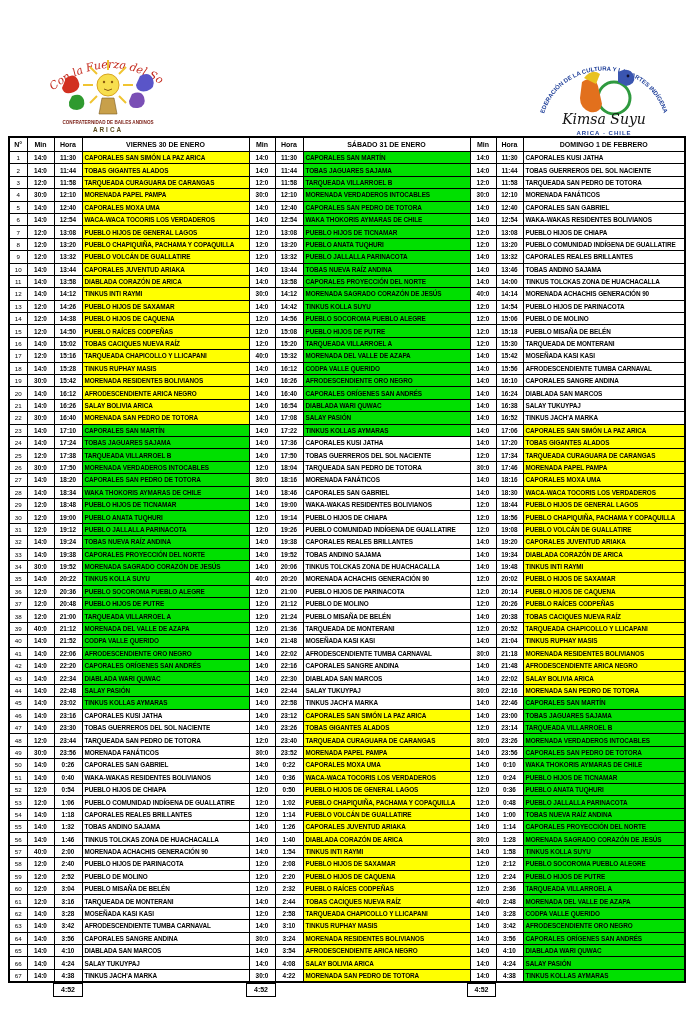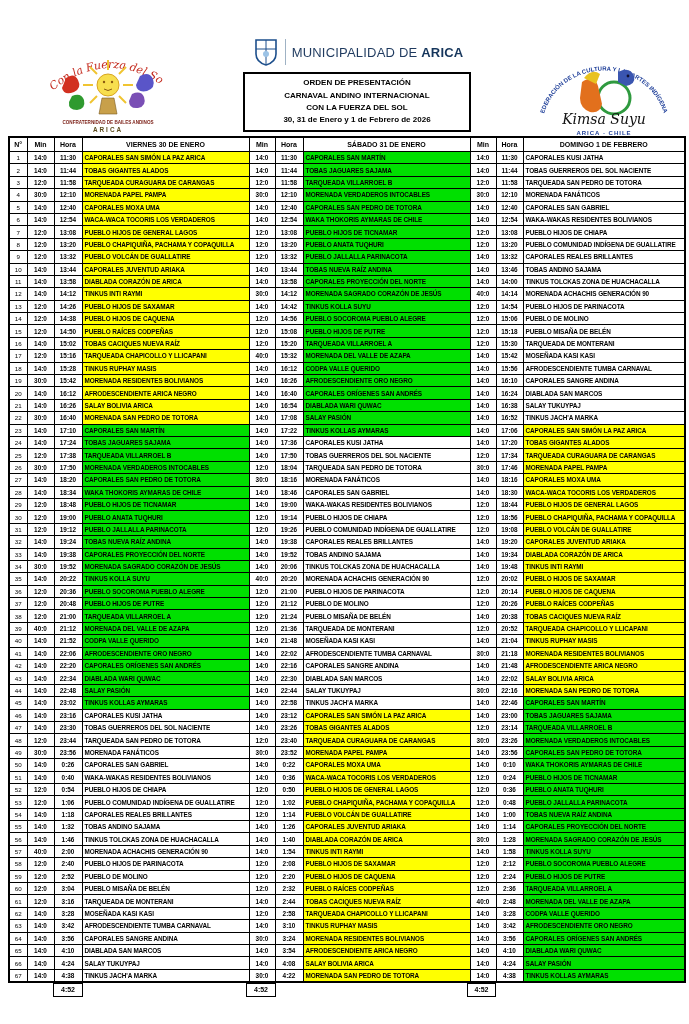--- a/index.html
+++ b/index.html
@@ -75,40 +75,21 @@
         <path d="M 44,48 q 9,-4 12,4 q 2,9 -7,10 q -9,0 -8,-8 z" fill="#2f9a2f"></path>
         <path d="M 112,28 q 9,-5 13,3 q 3,9 -6,12 q -10,2 -11,-6 z" fill="#5a55c8"></path>
         <path d="M 104,46 q 9,-4 12,3 q 3,9 -6,11 q -9,1 -9,-7 z" fill="#7a4fb5"></path>
         <path d="M 74,50 l 12,0 l 3,16 l -18,0 z" fill="#c8a04a" stroke="#7a5a20" stroke-width="0.6"></path>
       </g>
       <text x="80" y="76" text-anchor="middle" font-size="4.6" fill="#7a1d14" font-weight="bold">CONFRATERNIDAD DE BAILES ANDINOS</text>
       <text x="80" y="84" text-anchor="middle" font-size="6.4" fill="#5a4a1a" font-weight="bold" letter-spacing="2">ARICA</text>
     </svg>
   </div>
 
-  <div class="center-brand">
-    <svg width="26" height="30" viewBox="0 0 26 30">
-      <path d="M 3,3 h 20 v 14 q 0,8 -10,11 q -10,-3 -10,-11 z" fill="#ffffff" stroke="#1d4f8c" stroke-width="1.6"></path>
-      <line x1="3" y1="12" x2="23" y2="12" stroke="#1d4f8c" stroke-width="1"></line>
-      <line x1="13" y1="3" x2="13" y2="27" stroke="#1d4f8c" stroke-width="1"></line>
-      <circle cx="13" cy="17" r="3" fill="#9cc3e6"></circle>
-    </svg>
-    <div class="brand-sep"></div>
-    <div class="brand-text">
-      <span>MUNICIPALIDAD DE</span>
-      <b>ARICA</b>
-    </div>
-  </div>
 
-  <div class="title-box">
-    <div>ORDEN DE PRESENTACIÓN</div>
-    <div>CARNAVAL ANDINO INTERNACIONAL</div>
-    <div>CON LA FUERZA DEL SOL</div>
-    <div>30, 31 de Enero y 1 de Febrero de 2026</div>
-  </div>
 
   <div class="right-logo">
     <svg width="164" height="100" viewBox="0 0 164 100">
       <defs>
           <path id="arcR" d="M 22,72 A 62,58 0 0 1 142,72" fill="none"></path>
         </defs>
       <text font-size="6" fill="#20409a" font-weight="bold">
         <textPath href="#arcR" startOffset="50%" text-anchor="middle">FEDERACIÓN DE LA CULTURA Y LAS ARTES INDÍGENAS</textPath>
       </text>
       <g>

